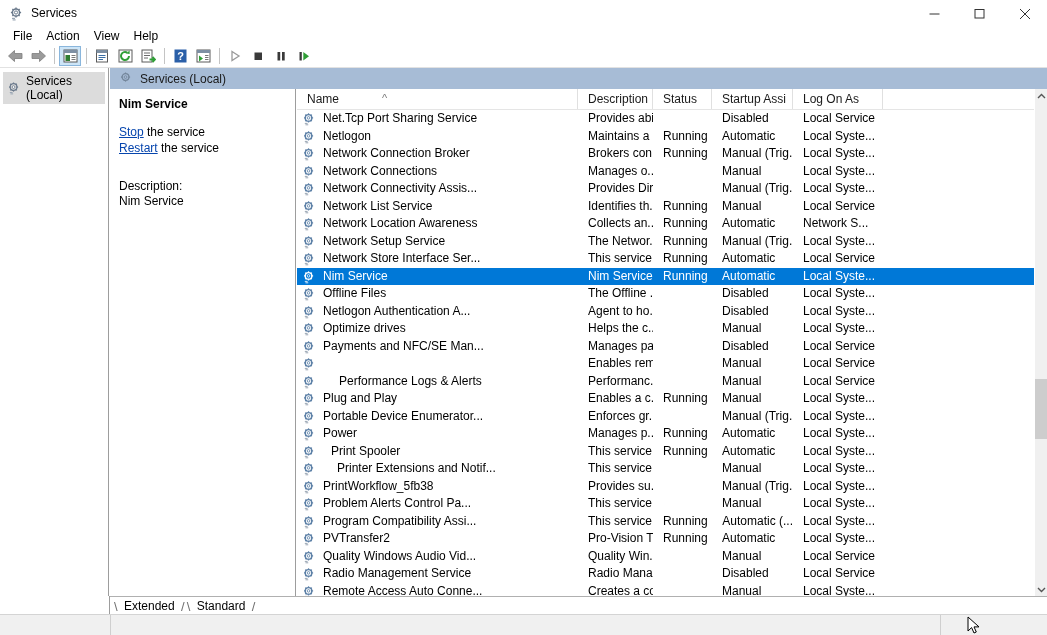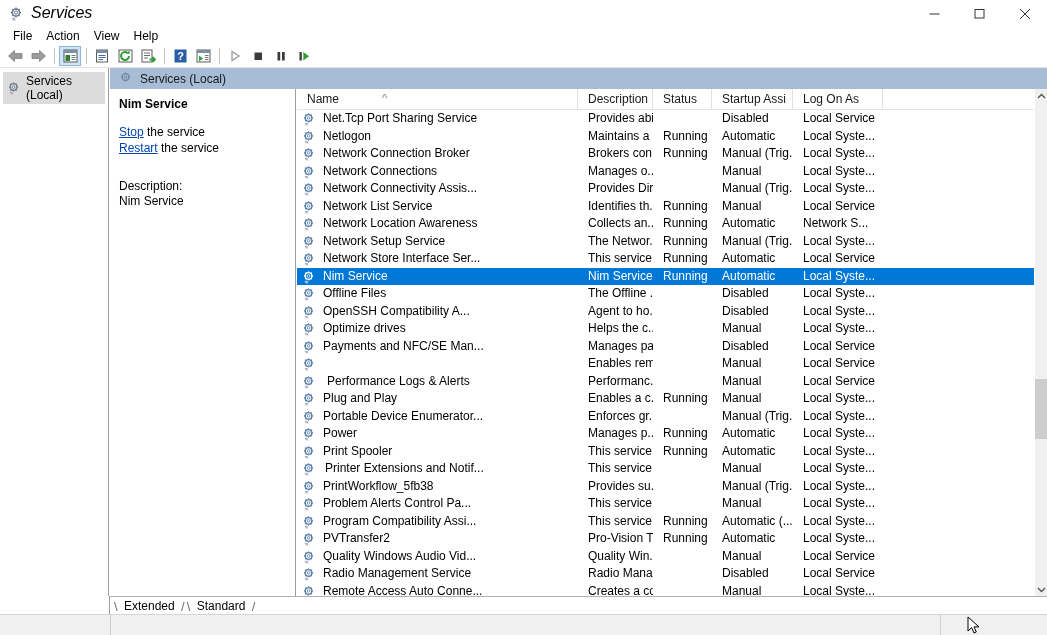--- a/index.html
+++ b/index.html
@@ -7,21 +7,21 @@
     width:1047px;height:635px;overflow:hidden;
     font-family:"Liberation Sans","DejaVu Sans",sans-serif;
     font-size:12px;color:#000;background:#f0f0f0;
     -webkit-font-smoothing:antialiased;
   }
   .app{position:relative;width:1047px;height:635px;background:#ffffff;}
 
   
   .titlebar{position:absolute;left:0;top:0;width:1047px;height:27px;background:#ffffff;}
   .title-left{position:absolute;left:9px;top:5px;display:flex;align-items:center;gap:7px;}
-  .title-text{font-size:16px;color:#000;line-height:16px;font-style:italic;}
+  .title-text{font-size:12px;color:#000;line-height:16px;}
   .gear-ico{display:inline-block;width:15px;height:15px;position:relative;}
   .gear-ico svg{display:block;}
   .winbtns{position:absolute;right:0;top:0;display:flex;height:27px;}
   .winbtn{width:45px;height:27px;display:flex;align-items:center;justify-content:center;}
   .winbtn svg{display:block;}
 
   
   .menubar{position:absolute;left:0;top:27px;width:1047px;height:18px;background:#ffffff;display:flex;align-items:center;padding-left:6px;}
   .menuitem{font-size:12px;padding:1px 7px;color:#000;line-height:15px;}
 
@@ -605,21 +605,21 @@
                     <line x1="3.5" y1="2.8" x2="4.5" y2="3.8"></line>
                     <line x1="9.5" y1="8.8" x2="10.5" y2="9.8"></line>
                     <line x1="10.5" y1="2.8" x2="9.5" y2="3.8"></line>
                     <line x1="4.5" y1="8.8" x2="3.5" y2="9.8"></line>
                   </g>
                   <g stroke="#9aa6b4" stroke-width="1.1">
                     <line x1="3" y1="12.2" x2="6" y2="12.2"></line>
                     <line x1="3.7" y1="13.7" x2="6.7" y2="13.7"></line>
                   </g>
                 </svg></span>
-              <div class="c name" style="left: 0px; width: 281px;">OpenSSH Compatibility A...</div>
+              <div class="c name" style="left: 0px; width: 281px;">Netlogon Authentication A...</div>
               <div class="c other" style="left: 281px; width: 75px;">Agent to ho...</div>
               <div class="c other" style="left: 356px; width: 59px;"></div>
               <div class="c other" style="left: 415px; width: 81px;">Disabled</div>
               <div class="c other" style="left: 496px; width: 90px;">Local Syste...</div>
             </div>
             <div class="row">
               <span class="svc-ico"><svg width="14" height="14" viewBox="0 0 15 15">
                   <circle cx="7" cy="6.3" r="3.5" fill="none" stroke="#5b7fa6" stroke-width="1.5"></circle>
                   <circle cx="7" cy="6.3" r="1.4" fill="#ffffff" stroke="#5b7fa6" stroke-width="0.9"></circle>
                   <g stroke="#5b7fa6" stroke-width="1.3">
@@ -704,21 +704,21 @@
                     <line x1="3.5" y1="2.8" x2="4.5" y2="3.8"></line>
                     <line x1="9.5" y1="8.8" x2="10.5" y2="9.8"></line>
                     <line x1="10.5" y1="2.8" x2="9.5" y2="3.8"></line>
                     <line x1="4.5" y1="8.8" x2="3.5" y2="9.8"></line>
                   </g>
                   <g stroke="#9aa6b4" stroke-width="1.1">
                     <line x1="3" y1="12.2" x2="6" y2="12.2"></line>
                     <line x1="3.7" y1="13.7" x2="6.7" y2="13.7"></line>
                   </g>
                 </svg></span>
-              <div class="c name" style="left: 4px; width: 281px;">Performance Logs &amp; Alerts</div>
+              <div class="c name" style="left: 16px; width: 281px;">Performance Logs &amp; Alerts</div>
               <div class="c other" style="left: 281px; width: 75px;">Performanc...</div>
               <div class="c other" style="left: 356px; width: 59px;"></div>
               <div class="c other" style="left: 415px; width: 81px;">Manual</div>
               <div class="c other" style="left: 496px; width: 90px;">Local Service</div>
             </div>
             <div class="row">
               <span class="svc-ico"><svg width="14" height="14" viewBox="0 0 15 15">
                   <circle cx="7" cy="6.3" r="3.5" fill="none" stroke="#5b7fa6" stroke-width="1.5"></circle>
                   <circle cx="7" cy="6.3" r="1.4" fill="#ffffff" stroke="#5b7fa6" stroke-width="0.9"></circle>
                   <g stroke="#5b7fa6" stroke-width="1.3">
@@ -804,21 +804,21 @@
                     <line x1="3.5" y1="2.8" x2="4.5" y2="3.8"></line>
                     <line x1="9.5" y1="8.8" x2="10.5" y2="9.8"></line>
                     <line x1="10.5" y1="2.8" x2="9.5" y2="3.8"></line>
                     <line x1="4.5" y1="8.8" x2="3.5" y2="9.8"></line>
                   </g>
                   <g stroke="#9aa6b4" stroke-width="1.1">
                     <line x1="3" y1="12.2" x2="6" y2="12.2"></line>
                     <line x1="3.7" y1="13.7" x2="6.7" y2="13.7"></line>
                   </g>
                 </svg></span>
-              <div class="c name" style="left: 0px; width: 281px;">Print Spooler</div>
+              <div class="c name" style="left: 8px; width: 281px;">Print Spooler</div>
               <div class="c other" style="left: 281px; width: 75px;">This service ...</div>
               <div class="c other" style="left: 356px; width: 59px;">Running</div>
               <div class="c other" style="left: 415px; width: 81px;">Automatic</div>
               <div class="c other" style="left: 496px; width: 90px;">Local Syste...</div>
             </div>
             <div class="row">
               <span class="svc-ico"><svg width="14" height="14" viewBox="0 0 15 15">
                   <circle cx="7" cy="6.3" r="3.5" fill="none" stroke="#5b7fa6" stroke-width="1.5"></circle>
                   <circle cx="7" cy="6.3" r="1.4" fill="#ffffff" stroke="#5b7fa6" stroke-width="0.9"></circle>
                   <g stroke="#5b7fa6" stroke-width="1.3">
@@ -829,21 +829,21 @@
                     <line x1="3.5" y1="2.8" x2="4.5" y2="3.8"></line>
                     <line x1="9.5" y1="8.8" x2="10.5" y2="9.8"></line>
                     <line x1="10.5" y1="2.8" x2="9.5" y2="3.8"></line>
                     <line x1="4.5" y1="8.8" x2="3.5" y2="9.8"></line>
                   </g>
                   <g stroke="#9aa6b4" stroke-width="1.1">
                     <line x1="3" y1="12.2" x2="6" y2="12.2"></line>
                     <line x1="3.7" y1="13.7" x2="6.7" y2="13.7"></line>
                   </g>
                 </svg></span>
-              <div class="c name" style="left: 2px; width: 281px;">Printer Extensions and Notif...</div>
+              <div class="c name" style="left: 14px; width: 281px;">Printer Extensions and Notif...</div>
               <div class="c other" style="left: 281px; width: 75px;">This service ...</div>
               <div class="c other" style="left: 356px; width: 59px;"></div>
               <div class="c other" style="left: 415px; width: 81px;">Manual</div>
               <div class="c other" style="left: 496px; width: 90px;">Local Syste...</div>
             </div>
             <div class="row">
               <span class="svc-ico"><svg width="14" height="14" viewBox="0 0 15 15">
                   <circle cx="7" cy="6.3" r="3.5" fill="none" stroke="#5b7fa6" stroke-width="1.5"></circle>
                   <circle cx="7" cy="6.3" r="1.4" fill="#ffffff" stroke="#5b7fa6" stroke-width="0.9"></circle>
                   <g stroke="#5b7fa6" stroke-width="1.3">
@@ -907,21 +907,21 @@
                     <line x1="4.5" y1="8.8" x2="3.5" y2="9.8"></line>
                   </g>
                   <g stroke="#9aa6b4" stroke-width="1.1">
                     <line x1="3" y1="12.2" x2="6" y2="12.2"></line>
                     <line x1="3.7" y1="13.7" x2="6.7" y2="13.7"></line>
                   </g>
                 </svg></span>
               <div class="c name" style="left: 0px; width: 281px;">Program Compatibility Assi...</div>
               <div class="c other" style="left: 281px; width: 75px;">This service ...</div>
               <div class="c other" style="left: 356px; width: 59px;">Running</div>
-              <div class="c other" style="left: 415px; width: 81px;">Automatic (...</div>
+              <div class="c other" style="left: 415px; width: 81px; text-align: right;">Automatic (...</div>
               <div class="c other" style="left: 496px; width: 90px;">Local Syste...</div>
             </div>
             <div class="row">
               <span class="svc-ico"><svg width="14" height="14" viewBox="0 0 15 15">
                   <circle cx="7" cy="6.3" r="3.5" fill="none" stroke="#5b7fa6" stroke-width="1.5"></circle>
                   <circle cx="7" cy="6.3" r="1.4" fill="#ffffff" stroke="#5b7fa6" stroke-width="0.9"></circle>
                   <g stroke="#5b7fa6" stroke-width="1.3">
                     <line x1="7" y1="1.4" x2="7" y2="2.8"></line>
                     <line x1="7" y1="9.8" x2="7" y2="11.2"></line>
                     <line x1="2.1" y1="6.3" x2="3.5" y2="6.3"></line>

